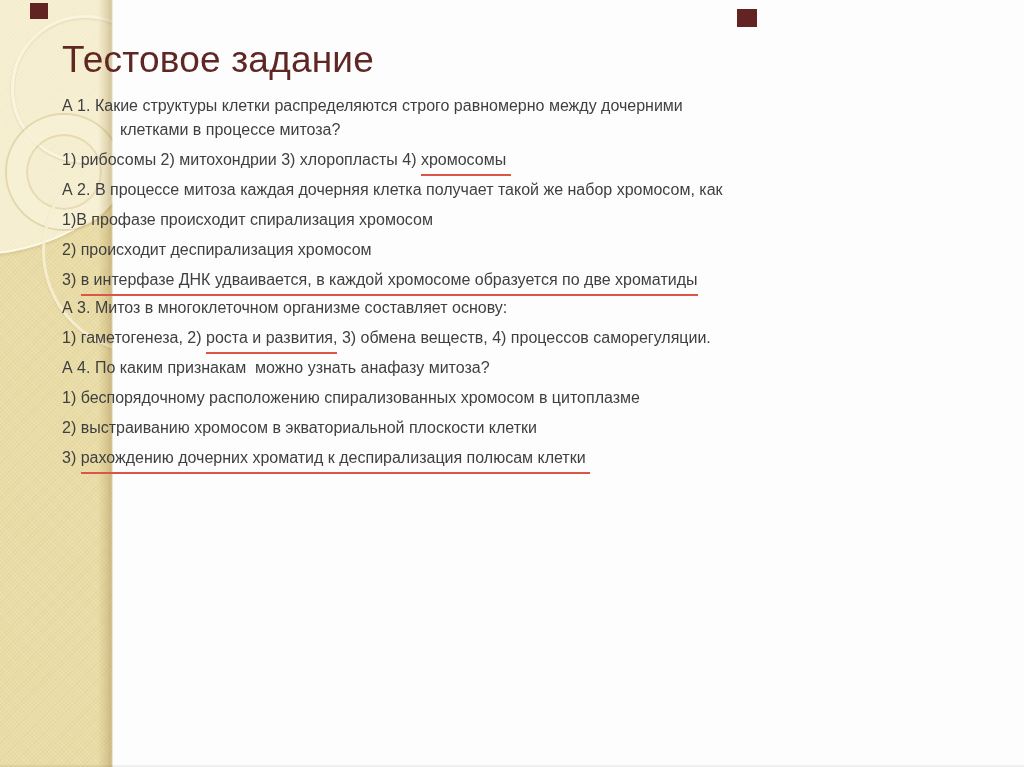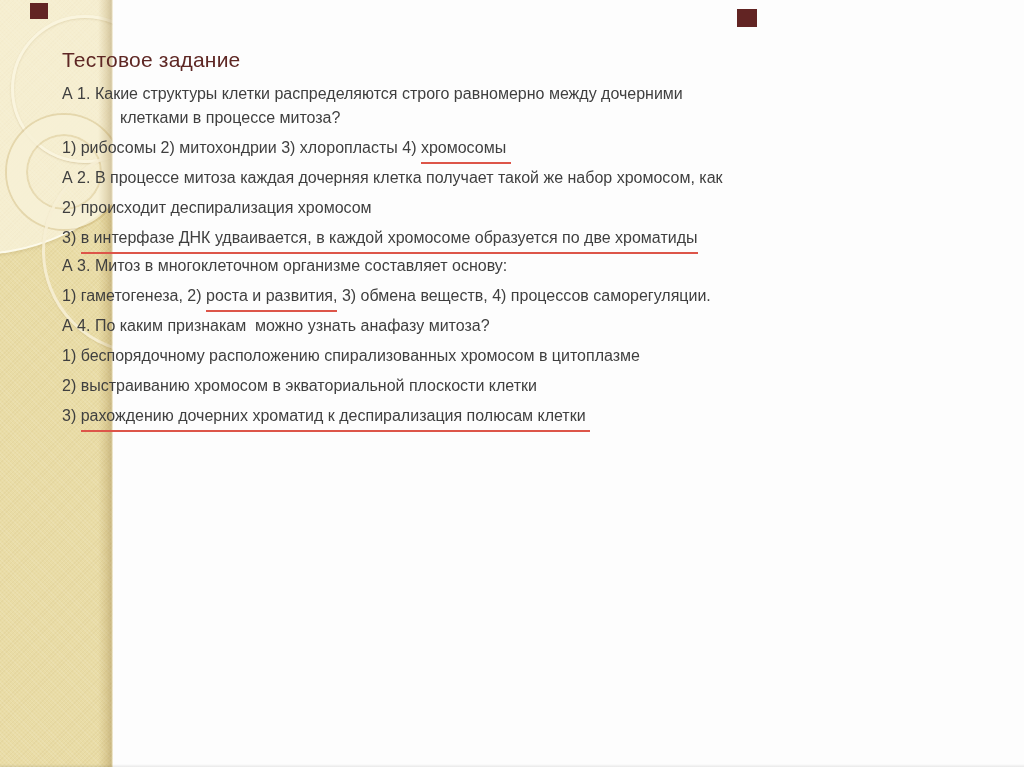--- a/index.html
+++ b/index.html
@@ -68,23 +68,23 @@
   .accent-square{position:absolute;background:var(--accent);}
   .accent-square.sq1{left:30px;top:3px;width:18px;height:16px;}
   .accent-square.sq2{left:737px;top:9px;width:20px;height:18px;}
 
   
   .content{
     position:absolute;left:62px;top:42px;width:950px;
     color:var(--body-color);
   }
   .title{
-    font-size:21px;line-height:36px;letter-spacing:0.2px;
+    font-size:37px;line-height:36px;letter-spacing:0.2px;
     color:var(--title-color);
-    margin-bottom:4px;
+    margin-bottom:16px;
   }
   .lines{font-size:16px;}
   .line{
     white-space:pre;line-height:24px;margin-bottom:6px;
   }
   .line.wrap{margin-top:-6px;padding-left:58px;}
   .line.extra-gap{margin-bottom:4px;}
   .seg{display:inline;}
   .seg.u{
     border-bottom:2px solid var(--underline);
@@ -106,20 +106,21 @@
   <div class="accent-square sq1"></div>
   <div class="accent-square sq2"></div>
 
   <div class="content">
     <div class="title">Тестовое задание</div>
     <div class="lines">
         <div class="line"><span class="seg">А 1. Какие структуры клетки распределяются строго равномерно между дочерними</span></div>
         <div class="line wrap"><span class="seg">клетками в процессе митоза?</span></div>
         <div class="line"><span class="seg">1) рибосомы 2) митохондрии 3) хлоропласты 4) </span><span class="seg u">хромосомы </span></div>
         <div class="line"><span class="seg">А 2. В процессе митоза каждая дочерняя клетка получает такой же набор хромосом, как</span></div>
+        <div class="line"><span class="seg">1)В профазе происходит спирализация хромосом</span></div>
         <div class="line"><span class="seg">2) происходит деспирализация хромосом</span></div>
         <div class="line extra-gap"><span class="seg">3) </span><span class="seg u">в интерфазе ДНК удваивается, в каждой хромосоме образуется по две хроматиды</span></div>
         <div class="line"><span class="seg">А 3. Митоз в многоклеточном организме составляет основу:</span></div>
         <div class="line"><span class="seg">1) гаметогенеза, 2) </span><span class="seg u">роста и развития,</span><span class="seg"> 3) обмена веществ, 4) процессов саморегуляции.</span></div>
         <div class="line"><span class="seg">А 4. По каким признакам  можно узнать анафазу митоза?</span></div>
         <div class="line"><span class="seg">1) беспорядочному расположению спирализованных хромосом в цитоплазме</span></div>
         <div class="line"><span class="seg">2) выстраиванию хромосом в экваториальной плоскости клетки</span></div>
         <div class="line"><span class="seg">3) </span><span class="seg u">рахождению дочерних хроматид к деспирализация полюсам клетки </span></div>
       </div>
   </div>

